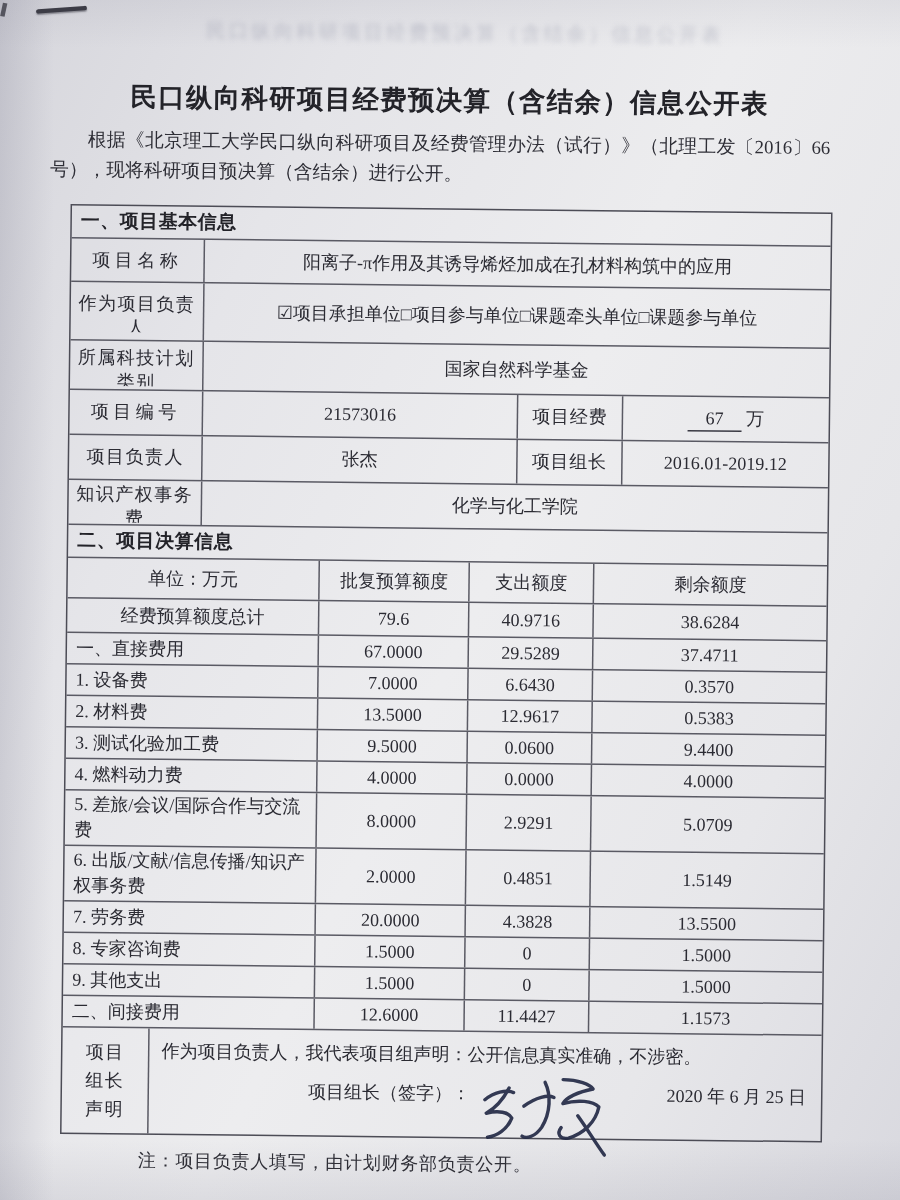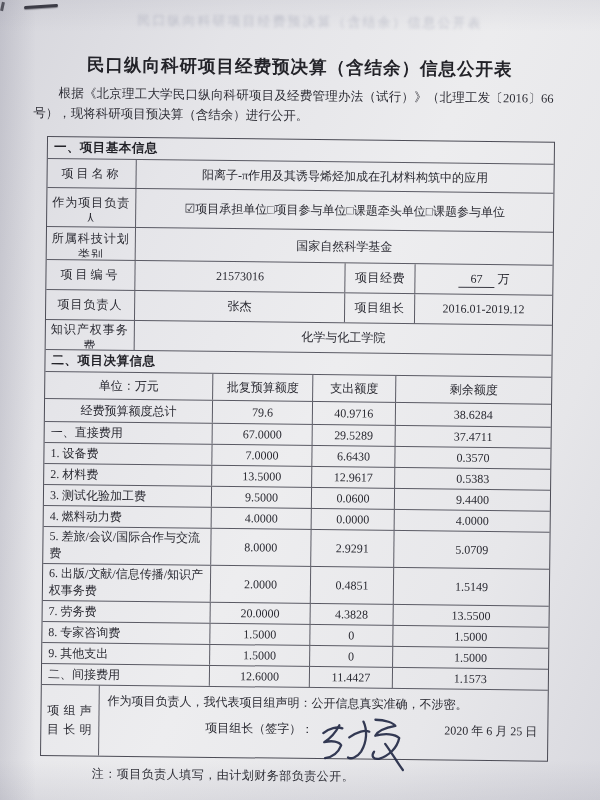--- a/index.html
+++ b/index.html
@@ -62,21 +62,21 @@
 
   
   .c1 { flex:0 0 168px; }
   .c2 { flex:0 0 100px; }
   .c3 { flex:0 0 83px; }
   .c4 { flex:1; }
 
   .underlined { border-bottom:1px solid #3a3a44; padding:0 12px;text-align:center; }
 
   
-  .dl { flex:0 0 58px; flex-direction:row; justify-content:center;
+  .dl { flex:0 0 58px; flex-direction:column; justify-content:center;
     line-height:19px; letter-spacing:1px; }
   .dc { flex:1; flex-direction:column; align-items:stretch;
     justify-content:flex-start; padding:7px 6px 2px 8px; }
   .statement { font-size:12px; text-align:left; line-height:1.4; }
   .sign-line { display:flex; align-items:center; margin-top:7px;
     padding-left:98px; font-size:12px; position:relative; }
   .sig { margin:-6px 0 -30px 2px; position:relative; z-index:2; }
   .sign-date { margin-left:auto; padding-right:4px; white-space:nowrap; }
 
   .footnote { margin:9px 0 0 80px; font-size:12px; color:#2e2e36;

